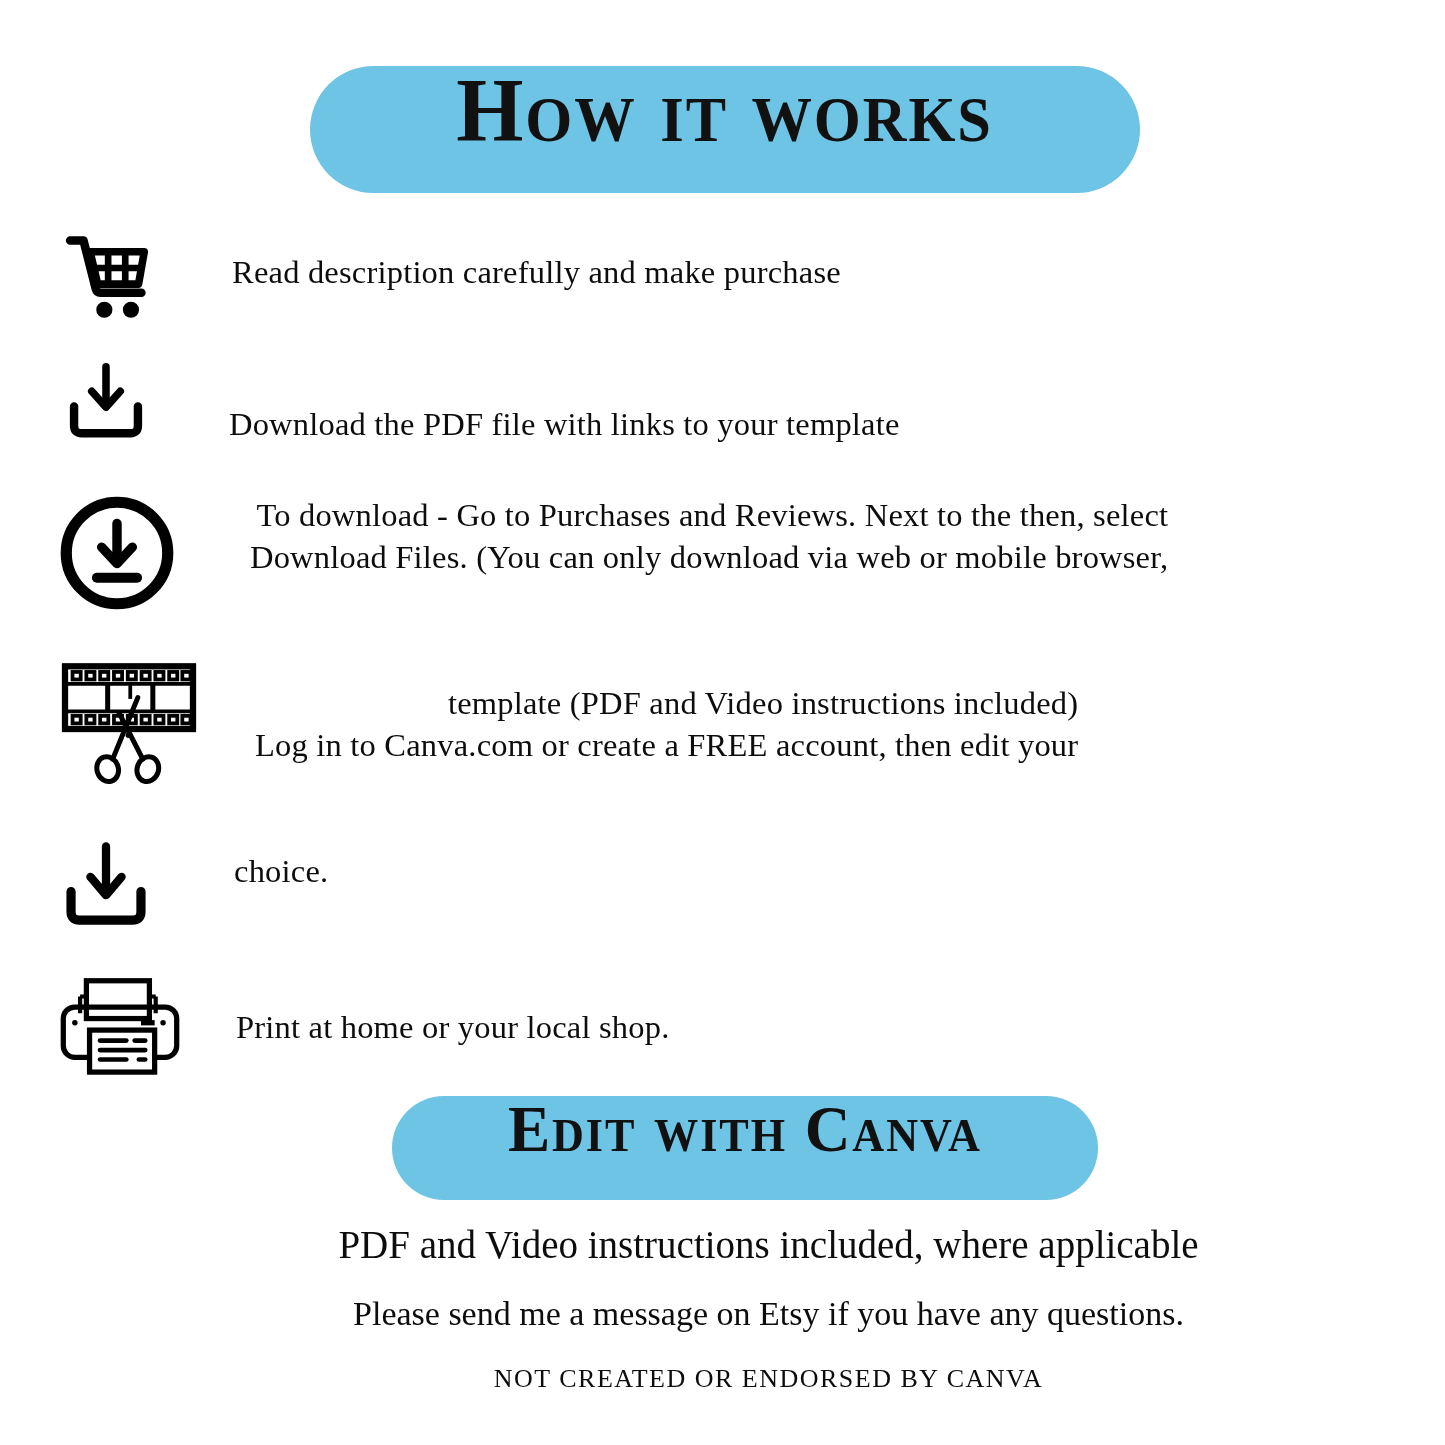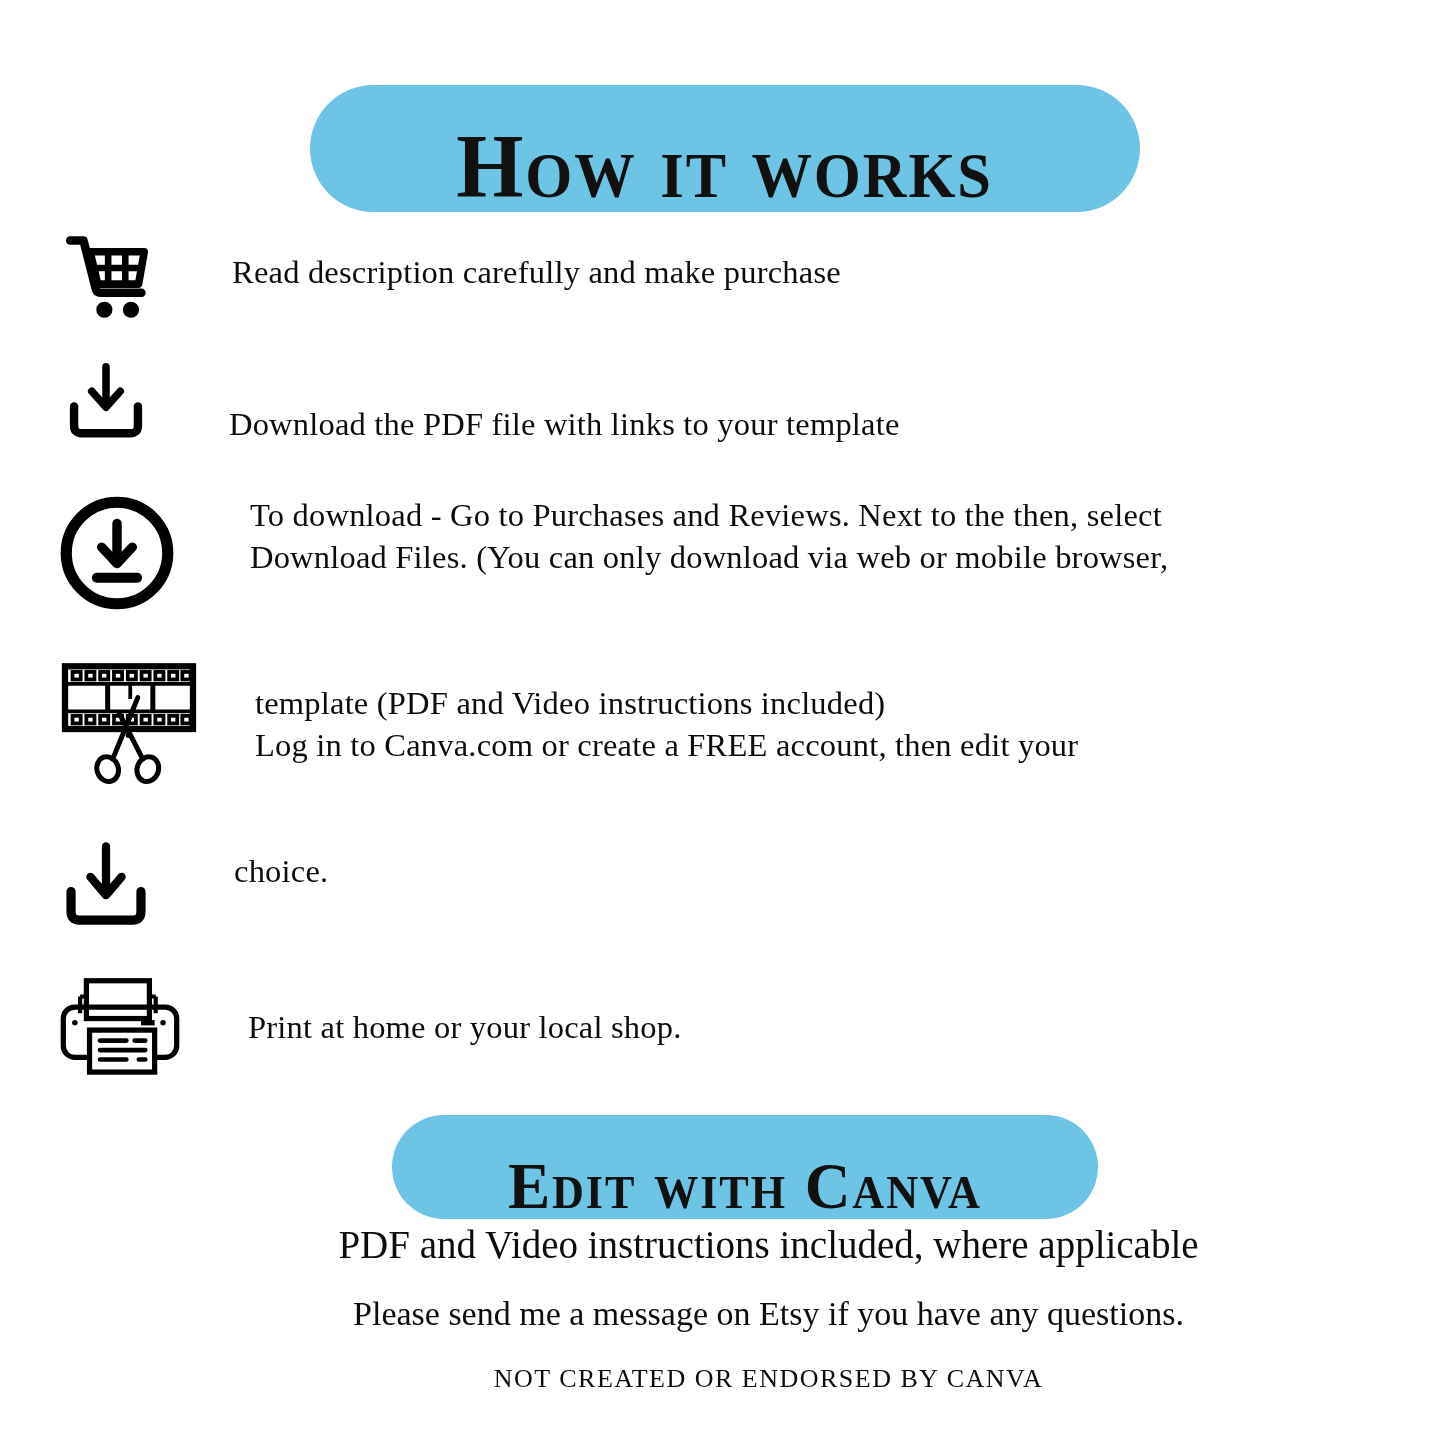--- a/index.html
+++ b/index.html
@@ -5,45 +5,45 @@
   :root { --accent:#6EC4E4; --ink:#0d0d0d; }
   * { box-sizing:border-box; }
   html,body { margin:0; padding:0; }
   body {
     width:1445px; height:1445px; position:relative; overflow:hidden;
     background:#ffffff; color:var(--ink);
     font-family:"Liberation Serif", serif;
   }
   .pill {
     position:absolute; background:var(--accent); border-radius:999px;
-    display:flex; align-items:flex-end; justify-content:center;margin-top:19px;
+    display:flex; align-items:flex-start; justify-content:center;
   }
   .pill-text {
     font-variant:small-caps; font-weight:bold; letter-spacing:2px;
     color:#111; line-height:1; transform:scaleX(.96);
     white-space:nowrap;
   }
   #pill-how  { left:310px; top:66px;  width:830px; height:127px; }
   #pill-how .pill-text { font-size:90px; }
   #pill-edit { left:392px; top:1096px; width:706px; height:104px; }
   #pill-edit .pill-text { font-size:66px; }
 
   .step-icon { position:absolute; }
   .step-icon svg { display:block; width:100%; height:100%; }
 
   .step-text {
     position:absolute; font-size:32.5px; line-height:42px;
-    letter-spacing:.2px; white-space:nowrap; color:var(--ink);
+    letter-spacing:.2px; white-space:nowrap; color:var(--ink);text-align:right;
   }
   #text-1 { left:232px; top:251px; }
   #text-2 { left:229px; top:391px;margin-top:12px; }
   #text-3 { left:250px; top:494px; }
   #text-4 { left:255px; top:682px; }
   #text-5 { left:234px; top:850px; }
-  #text-6 { left:248px; top:1006px; }
+  #text-6 { left:236px; top:1006px; }
 
   #icon-1 { left:62px; top:229px; width:98px;  height:95px; }
   #icon-2 { left:64px; top:359px; width:84px;  height:88px; }
   #icon-3 { left:58px; top:494px; width:118px; height:118px; }
   #icon-4 { left:60px; top:659px; width:138px; height:130px; }
   #icon-5 { left:60px; top:831px; width:92px;  height:110px; }
   #icon-6 { left:57px; top:975px; width:126px; height:106px; }
 
   .footer-line {
     position:absolute; left:0; width:1445px; text-align:center;

